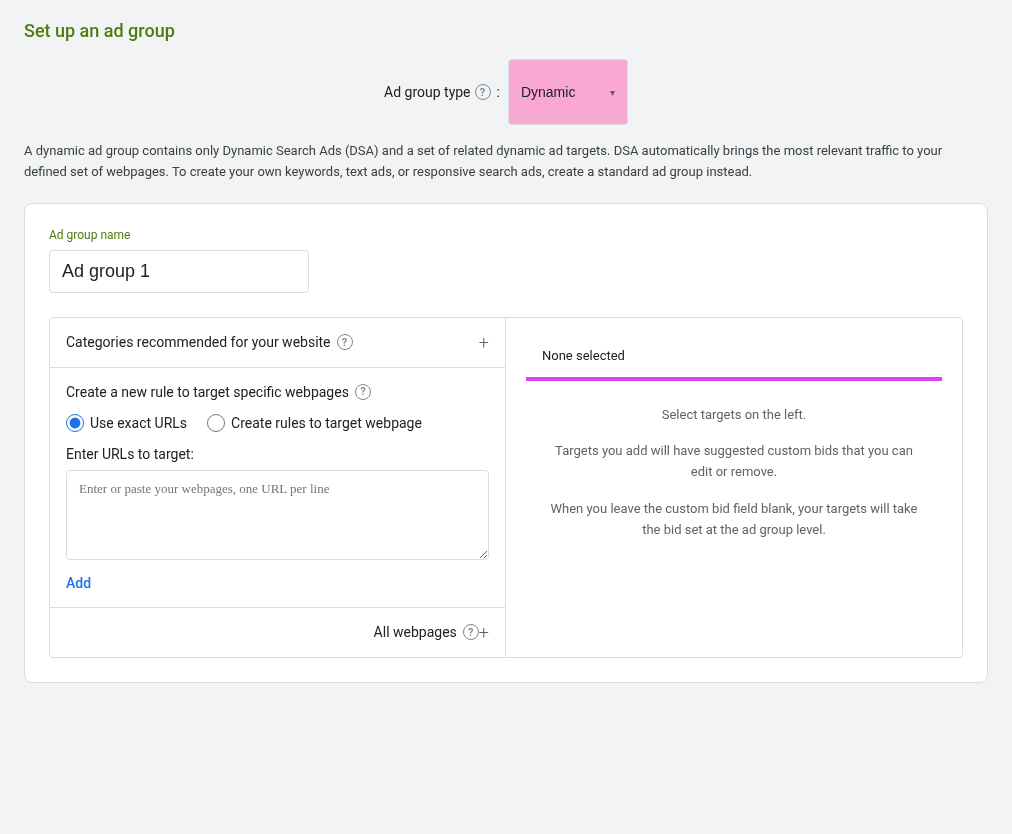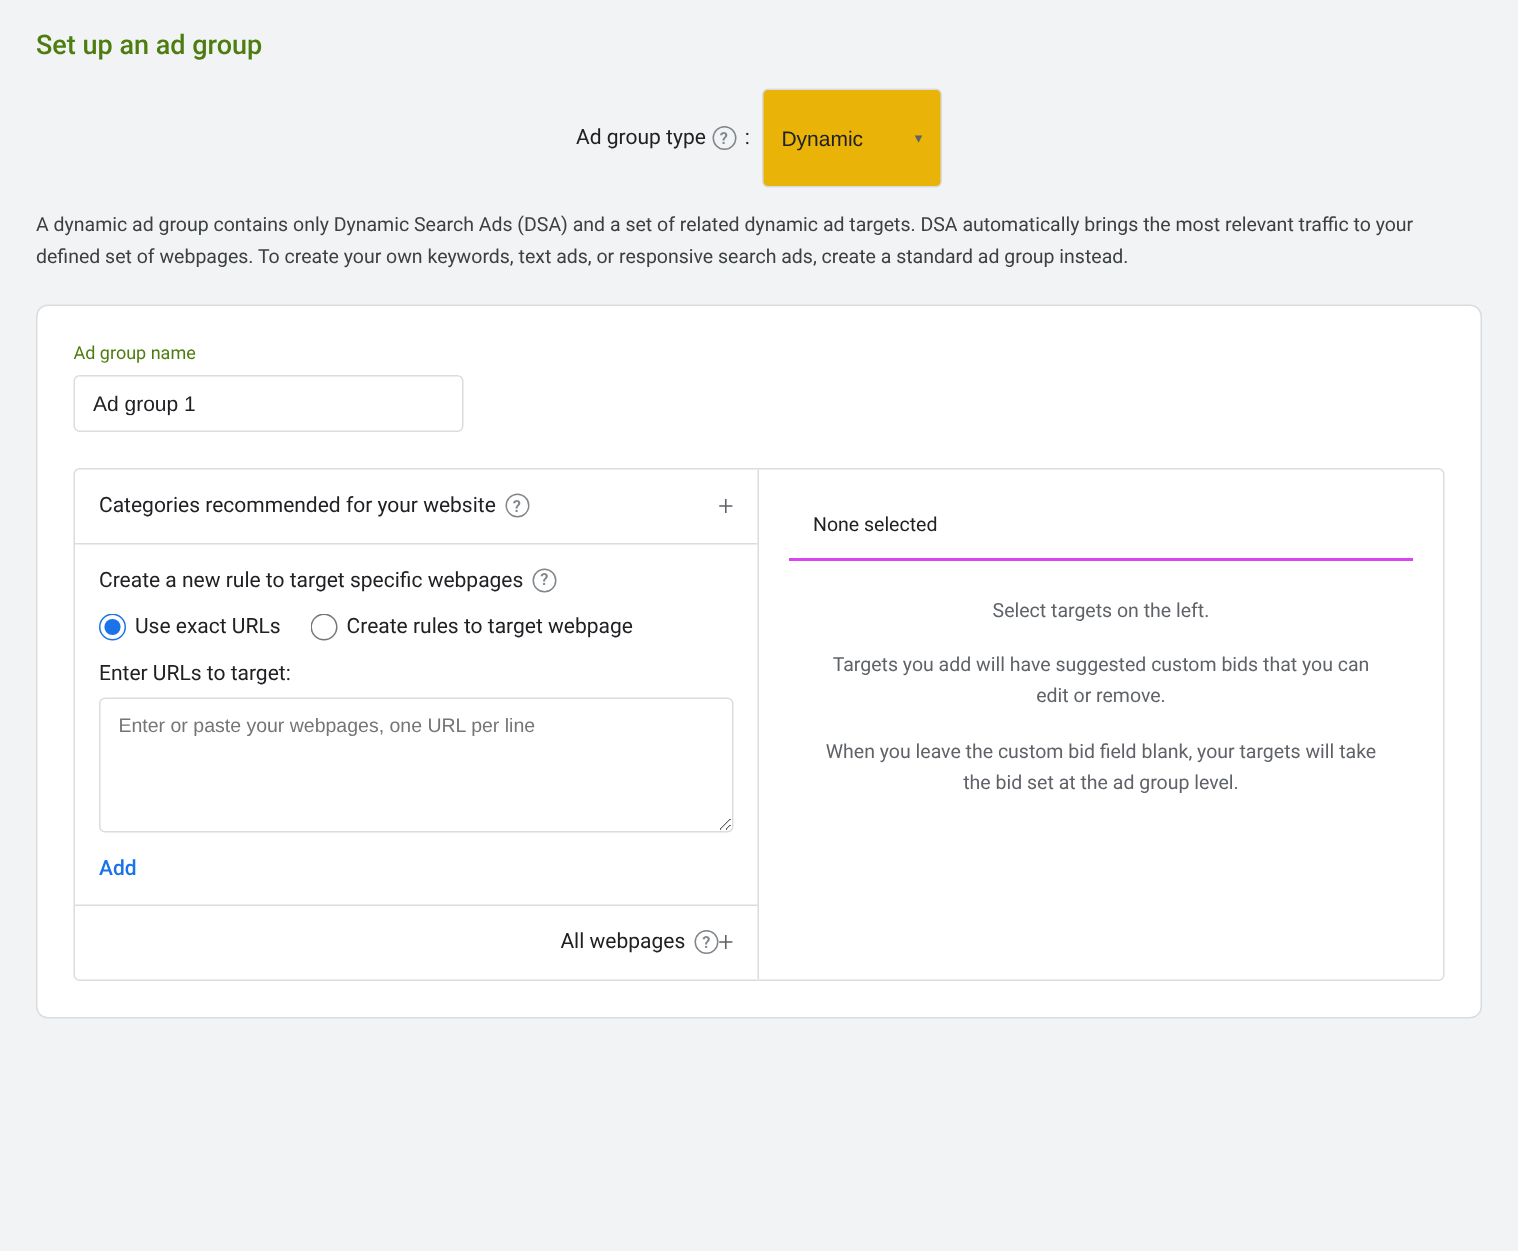--- a/index.html
+++ b/index.html
@@ -50,21 +50,21 @@
       cursor: pointer;
       flex-shrink: 0;
     }
     .dropdown-select {
       display: flex;
       align-items: center;
       justify-content: space-between;
       border: 1px solid #dadce0;
       border-radius: 4px;
       padding: 24px 12px;
-      background: #eab308;
+      background: #f9a8d4;
       cursor: pointer;
       min-width: 120px;
       font-size: 14px;
       color: #202124;
       gap: 8px;
     }
     .dropdown-arrow {
       color: #5f6368;
       font-size: 10px;
     }
@@ -84,21 +84,21 @@
     }
     .ad-group-name-label {
       font-size: 12px;
       color: #4d7c0f;
       margin-bottom: 8px;
     }
     .ad-group-name-input {
       border: 1px solid #dadce0;
       border-radius: 4px;
       padding: 10px 12px;
-      font-size: 14px;
+      font-size: 18px;
       color: #202124;
       width: 260px;
       outline: none;
     }
     .targeting-section {
       margin-top: 24px;
       border: 1px solid #dadce0;
       border-radius: 4px;
       overflow: hidden;
     }
@@ -173,21 +173,21 @@
     .url-textarea {
       width: 100%;
       height: 90px;
       border: 1px solid #dadce0;
       border-radius: 4px;
       padding: 10px 12px;
       font-size: 13px;
       color: #5f6368;
       resize: vertical;
       outline: none;
-      font-family: Liberation Sans, sans-serif;
+      font-family: Liberation Serif, serif;
     }
     .add-link {
       color: #1a73e8;
       font-size: 14px;
       cursor: pointer;
       margin-top: 12px;
       display: inline-block;
       text-decoration: none;
       font-weight: 500;
     }
@@ -195,21 +195,21 @@
       display: flex;
       flex-direction: column;
       padding: 16px 20px;
       color: #5f6368;
       font-size: 13px;
     }
     .none-selected {
       font-size: 13px;
       color: #202124;
       padding: 14px 16px;
-      border-bottom: 2px solid #d946ef;
+      border-bottom: 4px solid #d946ef;
     }
     .right-instructions {
       display: flex;
       flex-direction: column;
       gap: 16px;
       padding: 24px 20px;
       color: #5f6368;
       font-size: 13px;
       text-align: center;
       line-height: 1.6;

